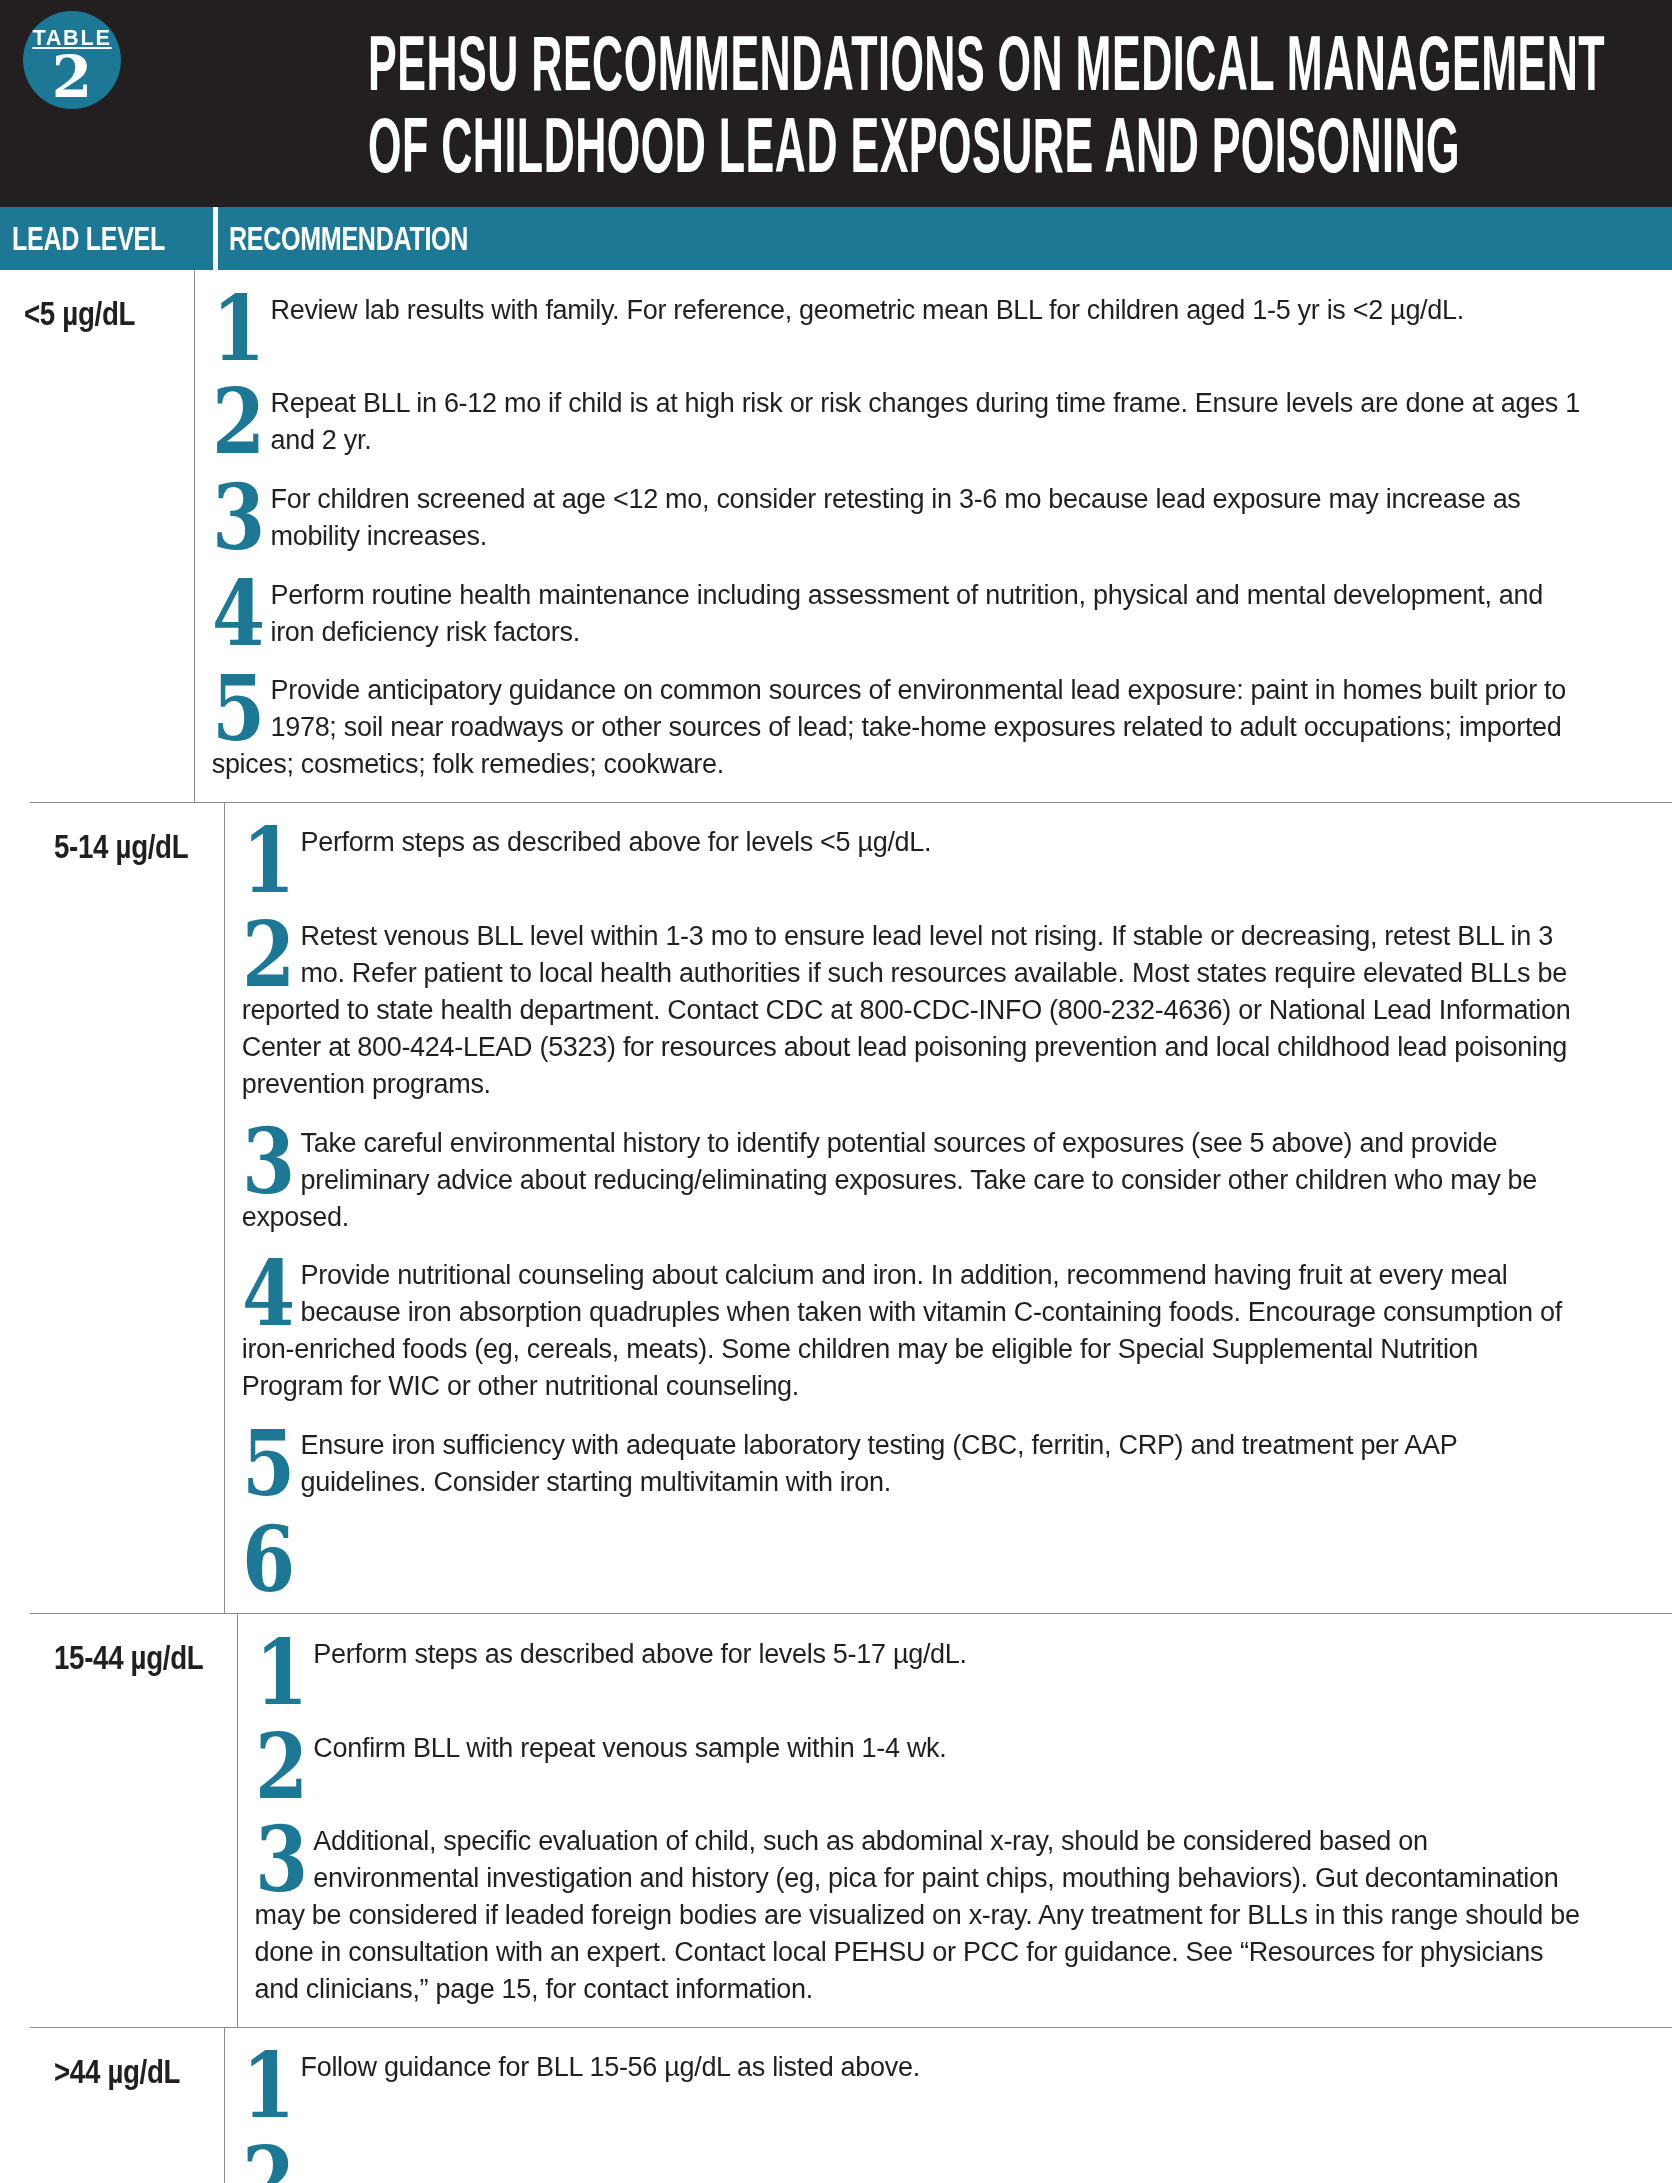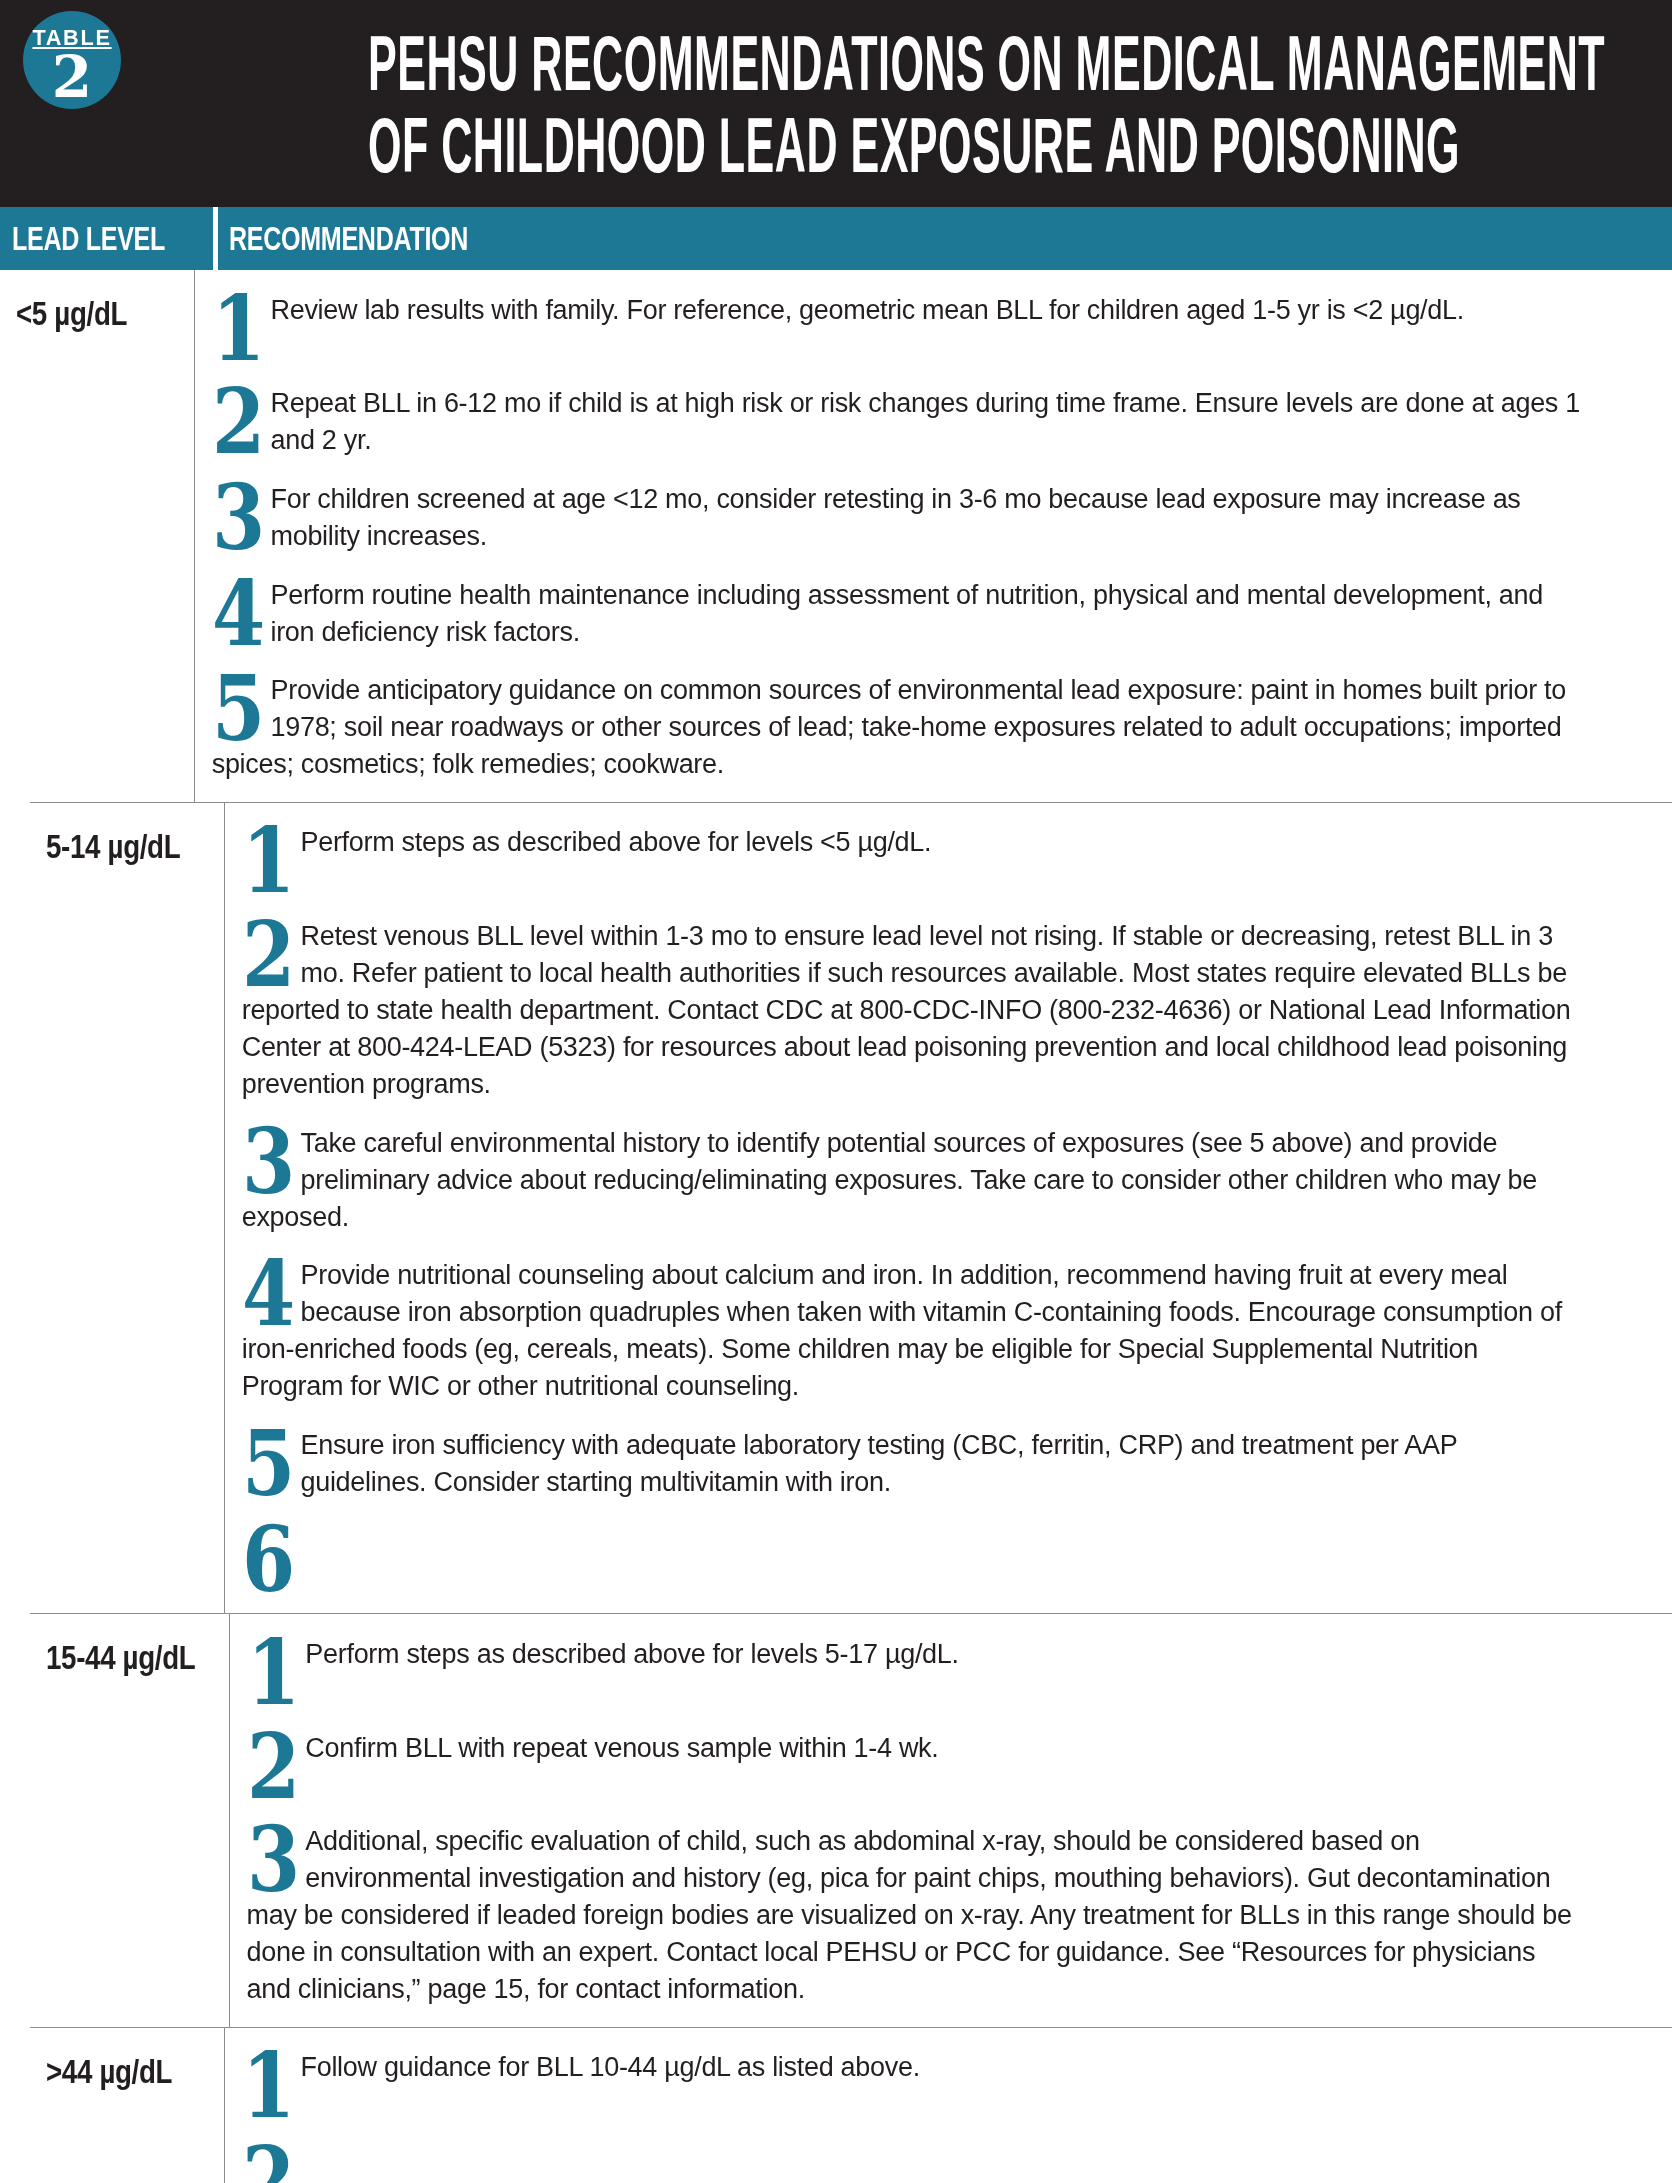--- a/index.html
+++ b/index.html
@@ -33,21 +33,21 @@
                  transform:scaleX(.76);transform-origin:left center;white-space:nowrap;}
 
   
   .tbody{border-bottom:5.8px solid var(--bottom-rule);}
   .row{display:flex;}
   .row + .row{border-top:1.7px solid var(--rule);margin-left:30px;}
   .row:nth-of-type(1){min-height:446px;}
   .row:nth-of-type(2){min-height:686px;}
   .row:nth-of-type(3){min-height:351px;}
   .row:nth-of-type(4){min-height:313px;}
-  .label-cell{flex:0 0 195px;border-right:1.7px solid var(--rule);padding:25px 5px 0 16px;}
+  .label-cell{flex:0 0 195px;border-right:1.7px solid var(--rule);padding:25px 5px 0 24px;}
   .lbl{display:inline-block;font-size:33px;font-weight:bold;letter-spacing:-0.4px;
        transform:scaleX(.84);transform-origin:left top;white-space:nowrap;}
   .rec-cell{flex:1;padding:21.7px 93px 3.3px 16.7px;}
 
   .item{font-size:27px;line-height:37px;letter-spacing:-0.3px;margin-bottom:21.7px;}
   .item::after{content:"";display:block;clear:both;}
   .item:last-child{margin-bottom:15px;}
   .num{float:left;width:48px;margin-right:10.8px;color:var(--teal);
        font-family:"DejaVu Serif",serif;font-weight:bold;font-size:90px;line-height:72px;
        transform:scaleX(.85);transform-origin:left top;}
@@ -154,21 +154,21 @@
   </div>
 </div>
   </section>
 
   <section class="row">
     <div class="label-cell">
       <span class="lbl">&gt;44 µg/dL</span>
     </div>
     <div class="rec-cell">
   <div class="item">
-    <span class="num">1</span><span class="txt">Follow guidance for BLL 10-44 µg/dL as listed above.</span>
+    <span class="num">1</span><span class="txt">Follow guidance for BLL 15-56 µg/dL as listed above.</span>
   </div>
 
   <div class="item">
     <span class="num">2</span>
   </div>
 
 </div>
   </section>
 </div>
 

